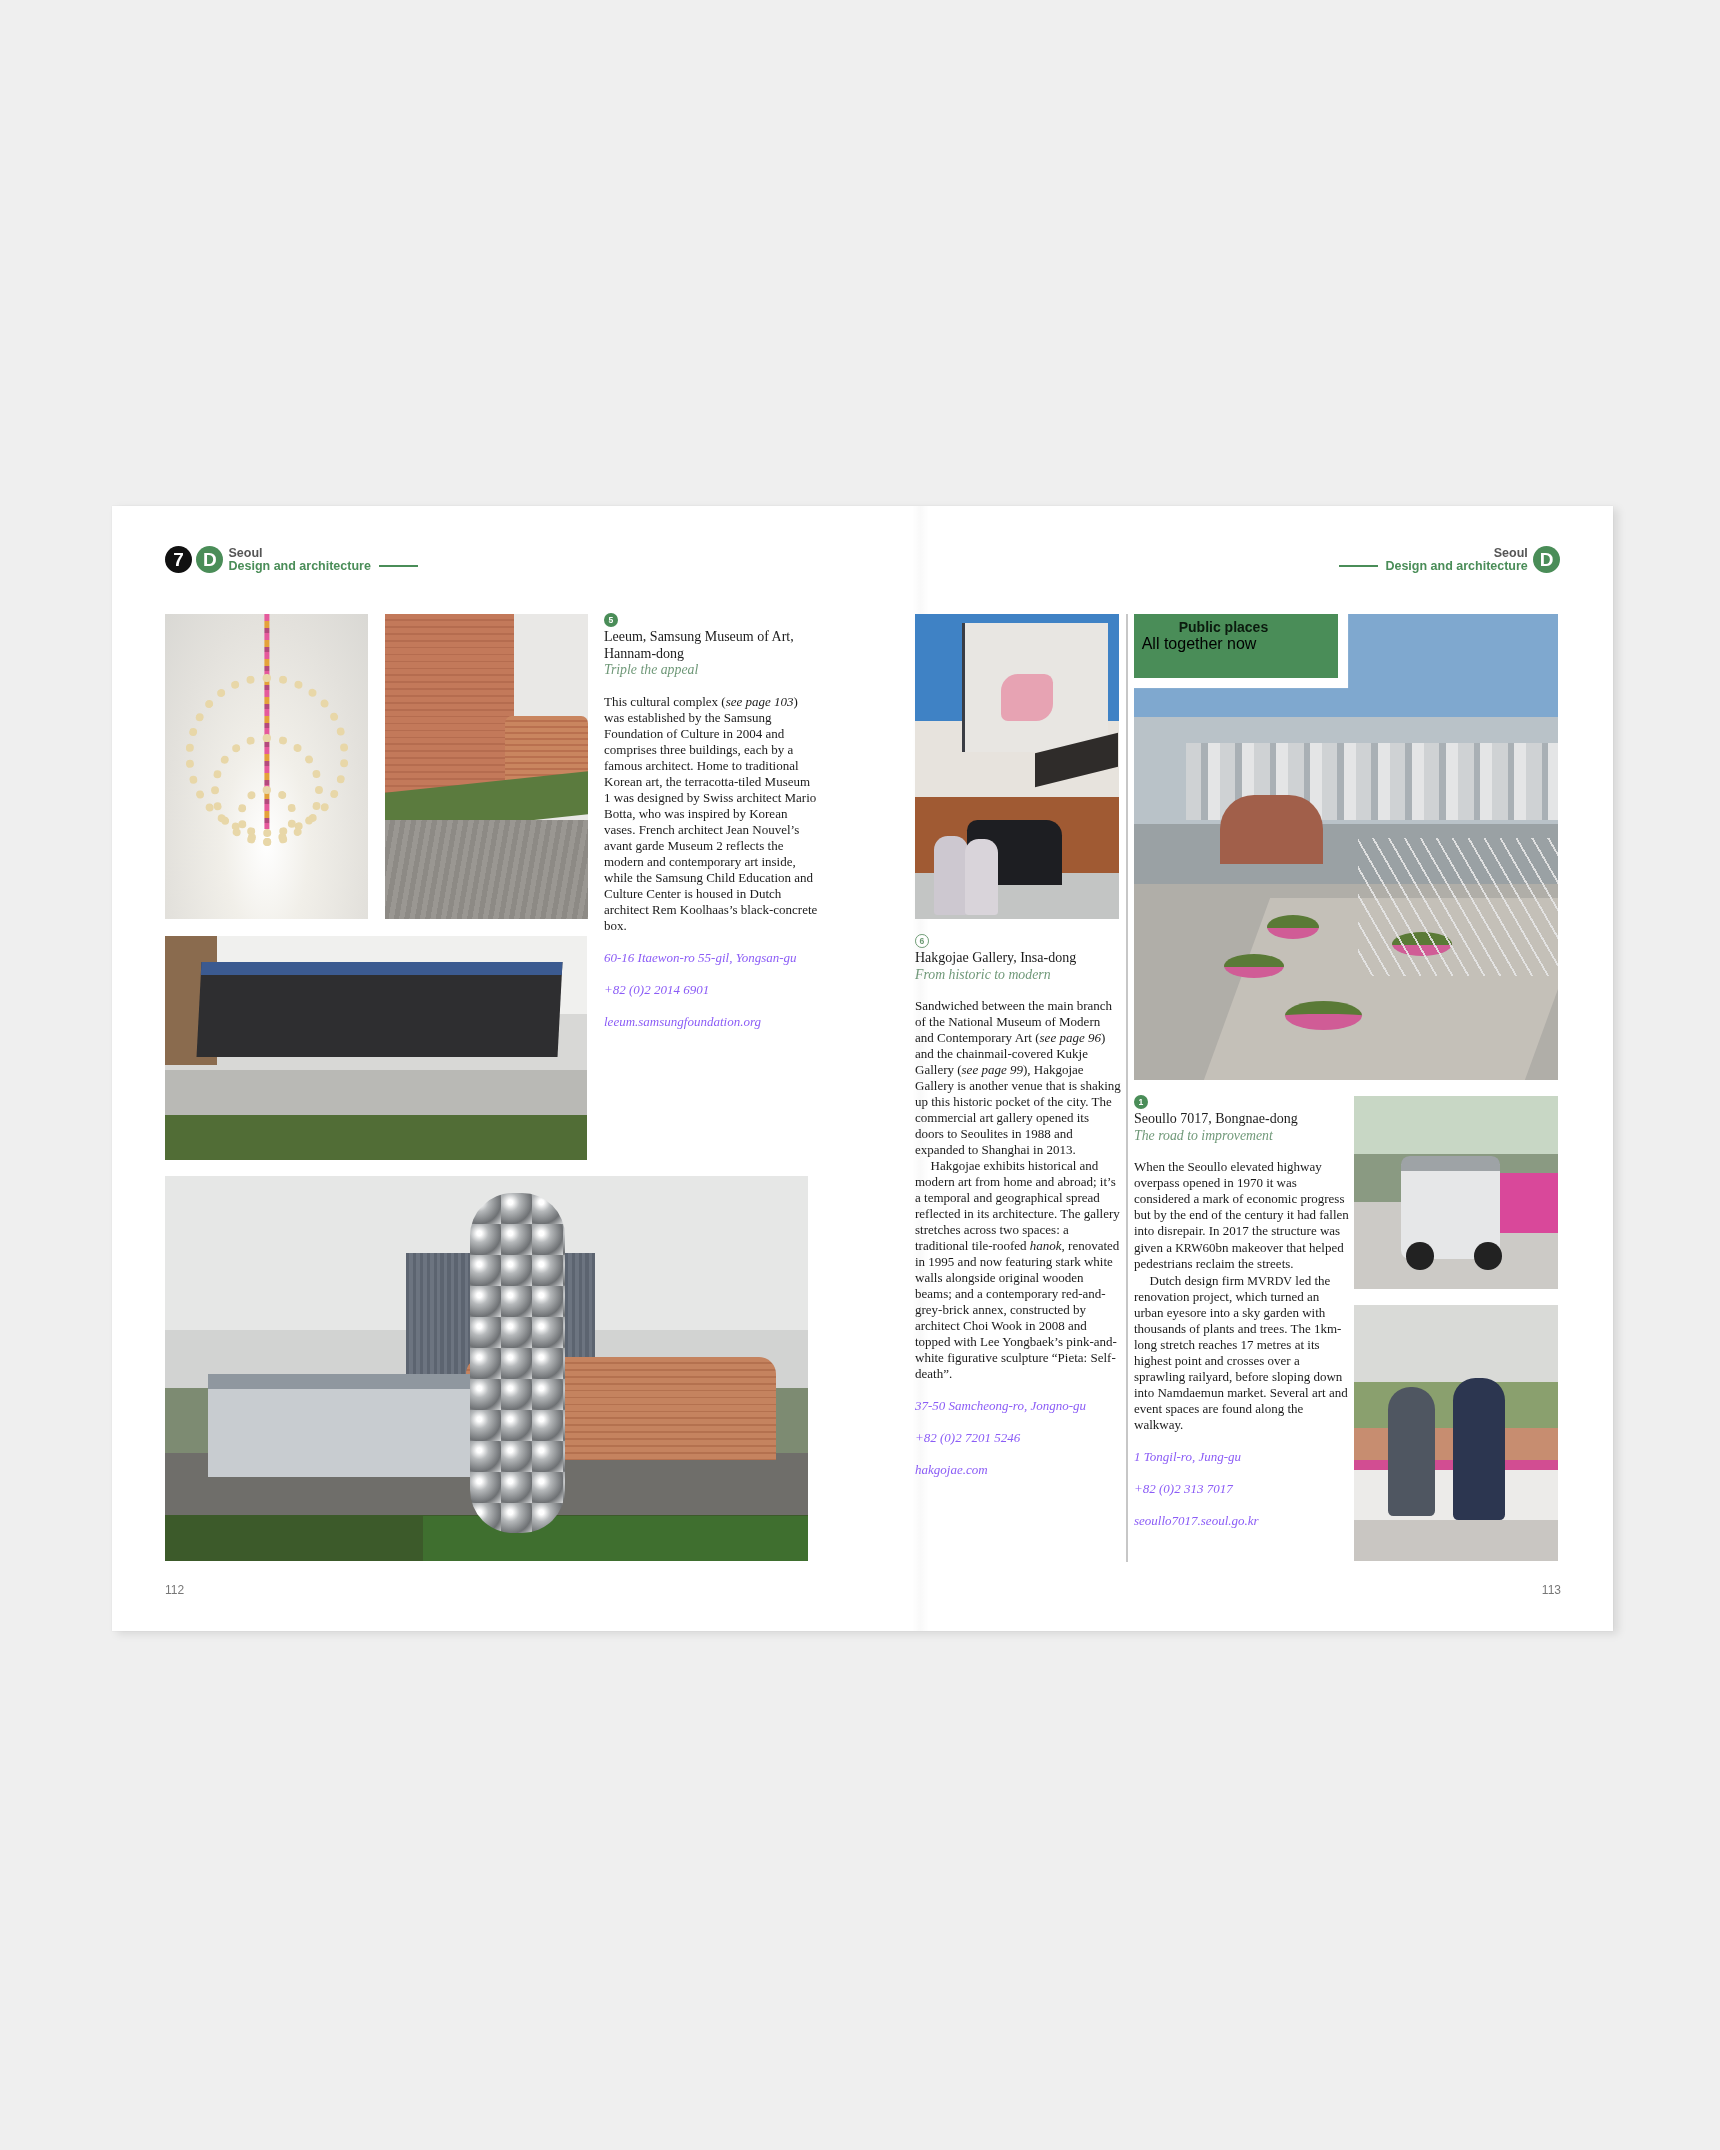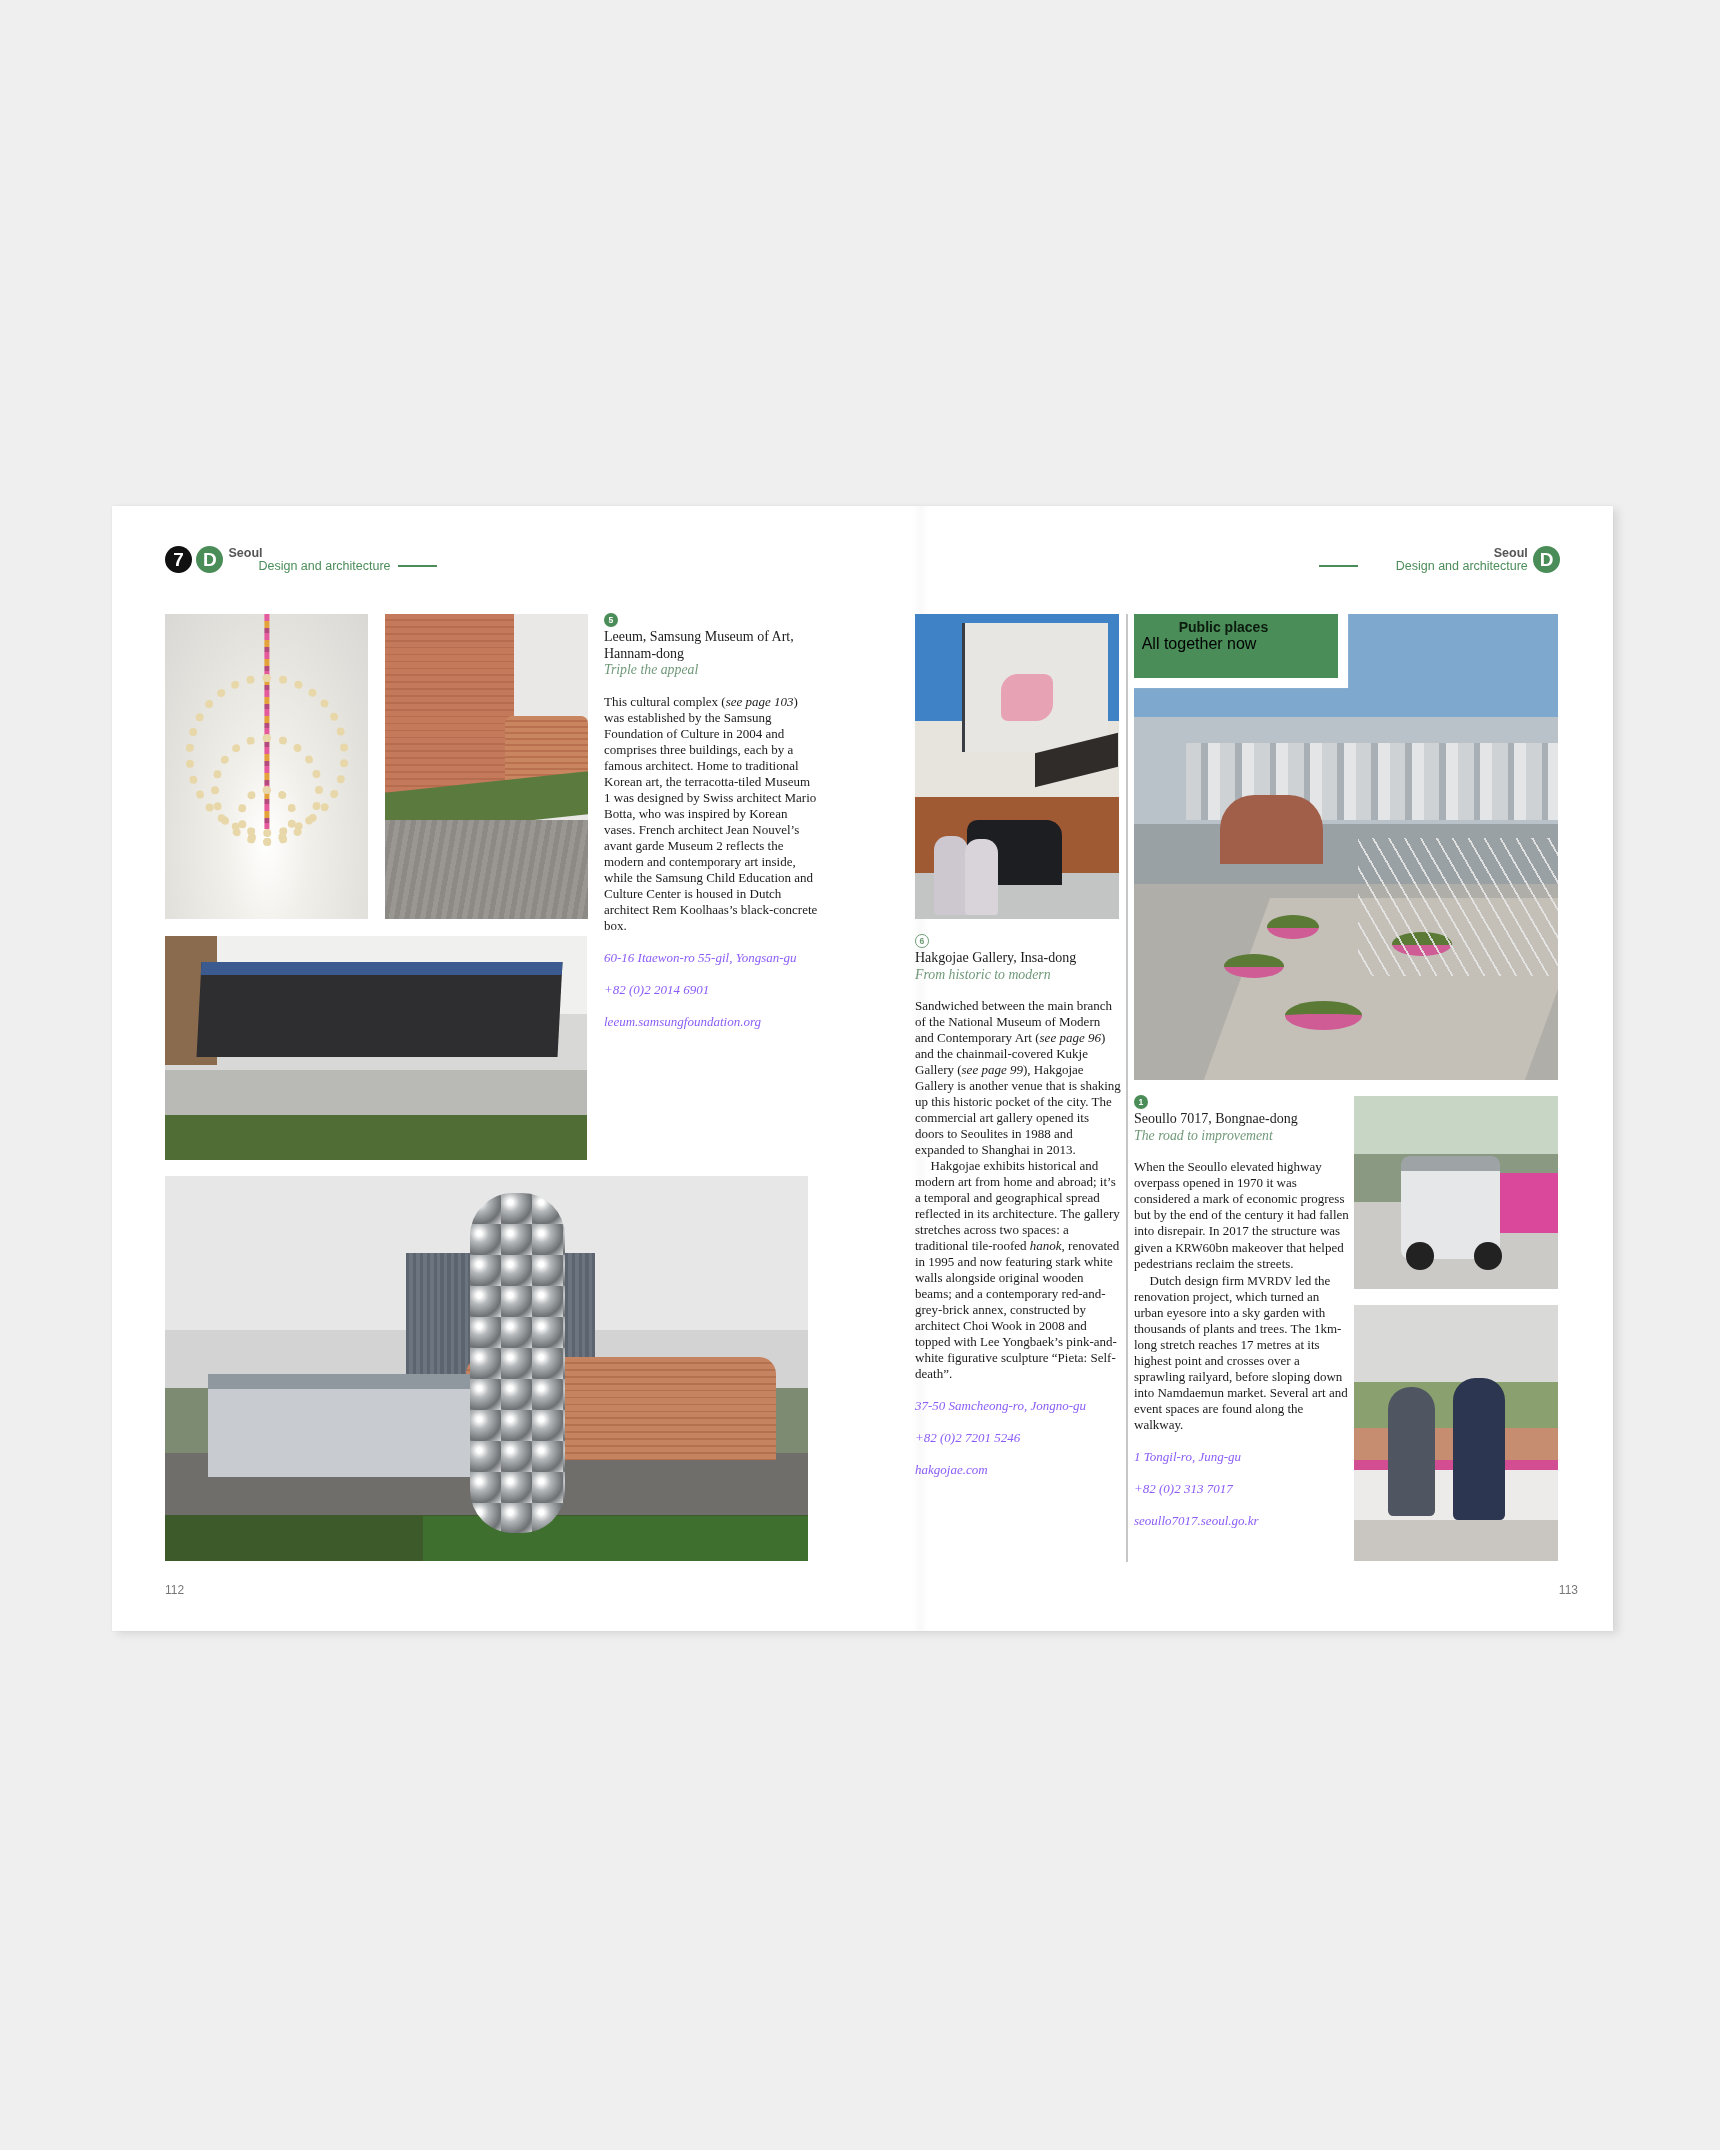--- a/index.html
+++ b/index.html
@@ -22,21 +22,21 @@
   .hdr-right { right: 53px; }
   .badge { width: 27px; height: 27px; border-radius: 50%; display: flex; align-items: center; justify-content: center;
            font-family: "Liberation Sans", sans-serif; font-weight: bold; font-size: 19px; color: #fff; }
   .badge.num { background: #111; margin-right: 4.3px; }
   .badge.d { background: #4a8d58; }
   .badge.d span { display: inline-block; width: 16.3px; height: 16.3px; border-radius: 2.6px; background: transparent; }
   .hdr-text { line-height: 13px; font-size: 12.5px; }
   .hdr-left .hdr-text { margin-left: 5.2px; }
   .hdr-right .hdr-text { margin-right: 5.2px; text-align: right; }
   .hdr-city { color: #555; font-weight: bold; }
-  .hdr-section { color: #4a8d58; font-weight: normal; margin-left: 30px; }
+  .hdr-section { color: #4a8d58; font-weight: bold; }
   .hdr-rule { display: inline-block; width: 39px; height: 1.7px; background: #4a8d58; vertical-align: middle; }
   .hdr-left .hdr-rule { margin-left: 7.7px; }
   .hdr-right .hdr-rule { margin-right: 7.7px; }
 
   
   .photo { position: absolute; overflow: hidden; }
   .p1 { left: 53px; top: 108px; width: 203px; height: 305px;
         background: radial-gradient(ellipse at 50% 75%, #ffffff 0%, #f1efe9 30%, #e3e1dc 70%, #d9d8d4 100%); }
   .p1 .ring { position: absolute; left: 50%; border-radius: 50%; border: 8.6px dotted #e8d7a8; transform: translateX(-50%); }
   .p1 .chain { position: absolute; left: 50%; top: 0; width: 5.2px; height: 215px; transform: translateX(-50%);
@@ -115,21 +115,21 @@
   .divider-v { position: absolute; left: 1014px; top: 108px; width: 1.7px; height: 948px; background: #c7c7c7; }
 
   .green-box { position: absolute; left: 1022px; top: 108px; width: 204px; height: 64px; background: #4a8d58;
                font-family: "Liberation Sans", sans-serif; padding: 6px 7.7px; z-index: 2;
                box-shadow: 0 0 0 10.3px #ffffff; clip-path: inset(-10.3px -10.3px -10.3px 0); }
   .green-box .gb-title { color: #0b1b0e; font-weight: bold; font-size: 14px; line-height: 15.5px; padding-left: 37px; }
   .green-box .gb-sub { color: #000000; font-size: 16px; line-height: 15.5px; }
 
   .pagenum { position: absolute; top: 1077px; font-family: "Liberation Sans", sans-serif; font-size: 12px; color: #777; }
   .pagenum.left { left: 53px; }
-  .pagenum.right { right: 35px; }
+  .pagenum.right { right: 52px; }
 </style>
 </head>
 <body>
 
 <div class="spread">
   <div class="gutter-shade"></div>
 
   <div class="hdr hdr-left">
     <div class="badge num">
         <span>7</span>

